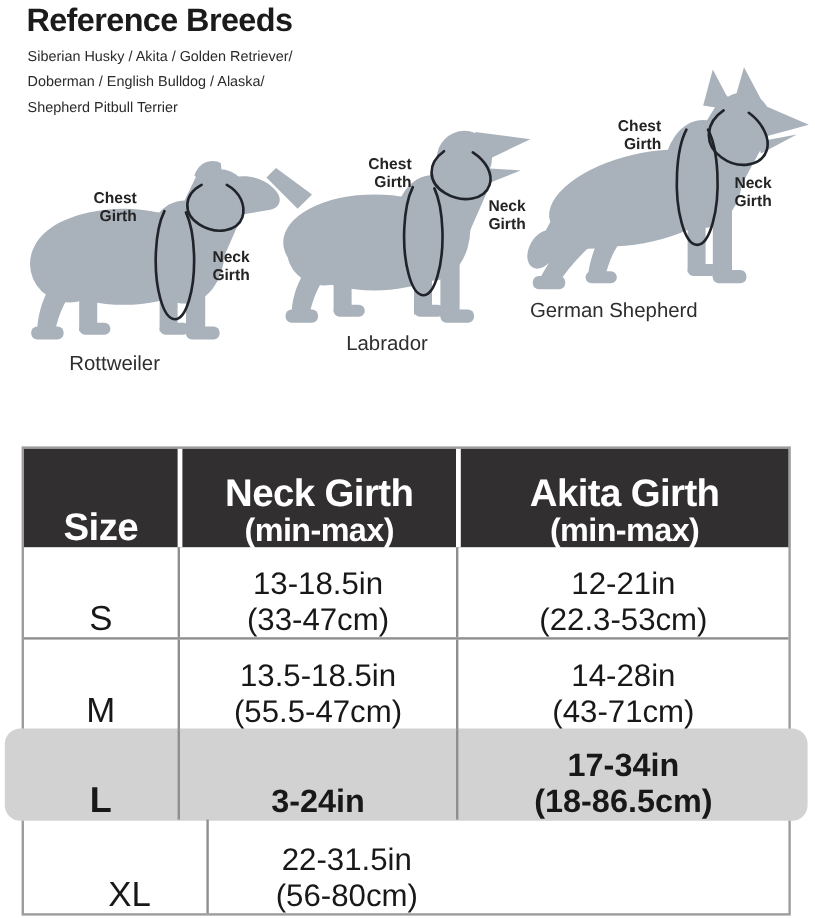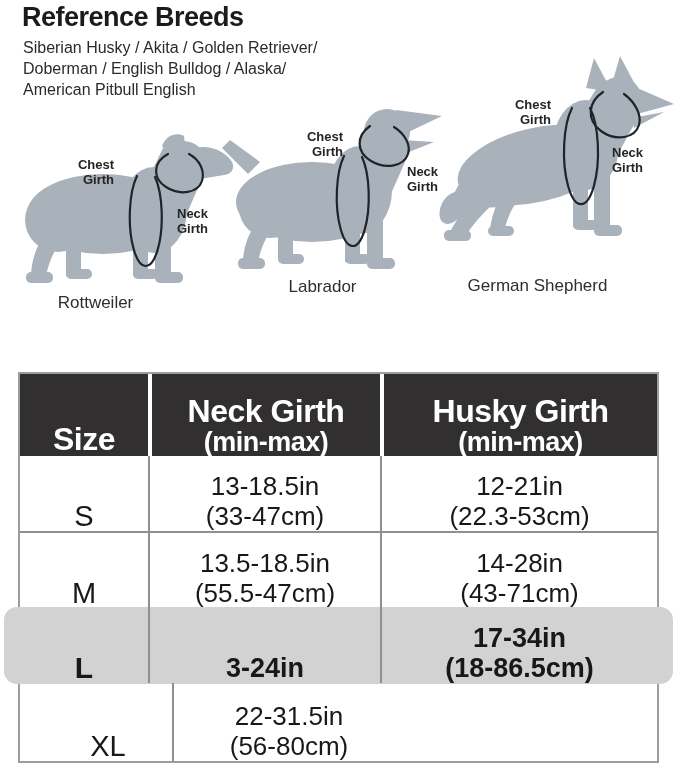--- a/index.html
+++ b/index.html
@@ -2,21 +2,21 @@
 <html style="--silhouette: #a9b1bb; --annotation: #20242a; --table-header-bg: #312f30; --table-header-text: #ffffff; --highlight-row-bg: #d2d2d2; --grid-line: #8f8f8f; --text: #1b1b1b;"><head>
 <meta charset="utf-8">
 <style>
   html,body{margin:0;padding:0;background:#ffffff;}
   .page{position:relative;width:679px;height:765px;background:#fff;overflow:hidden;
         font-family:"Liberation Sans","DejaVu Sans",sans-serif;color:var(--text,#1b1b1b);}
 
   
   .title{position:absolute;left:22px;top:2px;font-size:27px;font-weight:700;
          letter-spacing:-0.5px;color:#1b1b1b;}
-  .subtitle{position:absolute;left:23px;top:37px;font-size:16px;font-weight:500;
+  .subtitle{position:absolute;left:23px;top:37px;font-size:12px;font-weight:500;
             color:#2b2b2b;line-height:21px;}
 
   
   .dog{position:absolute;}
   .dog svg{display:block;width:100%;height:100%;}
   .sil{fill:var(--silhouette,#a9b1bb);}
   .arc{fill:none;stroke:var(--annotation,#20242a);stroke-width:2.2px;stroke-linecap:round;}
   .glabel{position:absolute;font-size:13px;font-weight:600;color:#242424;line-height:15px;}
   .glabel.right{text-align:right;}
   .dogname{position:absolute;font-size:17px;font-weight:500;color:#2e2e2e;text-align:center;}
@@ -48,21 +48,21 @@
 </style>
 </head>
 <body>
 
 <div class="page">
 
   <div class="title">Reference Breeds</div>
   <div class="subtitle">
     <div>Siberian Husky / Akita / Golden Retriever/</div>
     <div>Doberman / English Bulldog / Alaska/</div>
-    <div>American Pitbull English</div>
+    <div>Shepherd Pitbull Terrier</div>
   </div>
 
   <div class="dog" style="left:6px;top:122px;width:230px;height:180px;">
     <svg viewBox="0 0 230 180">
       <g class="sil">
         <ellipse cx="97" cy="92" rx="76" ry="40"></ellipse>
         <ellipse cx="148" cy="88" rx="33" ry="43"></ellipse>
         <polygon points="135,72 157,26 199,50 178,98"></polygon>
         <circle cx="177" cy="43" r="24"></circle>
         <path d="M188,26 C205,22 220,30 226,40 C229,46 226,52 218,53 L188,58 Z"></path>
@@ -154,34 +154,34 @@
     </svg>
   </div>
   <div class="glabel right" style="left:489px;top:97px;width:62px;">
     <div>Chest</div>
     <div>Girth</div>
   </div>
   <div class="glabel" style="left:612px;top:145px;">
     <div>Neck</div>
     <div>Girth</div>
   </div>
-  <div class="dogname" style="left:445px;top:249px;width:185px;margin-top:27px;">German Shepherd</div>
+  <div class="dogname" style="left:419px;top:249px;width:185px;">German Shepherd</div>
 
   <div class="size-table">
 
     <div class="trow thead">
       <div class="cell c1">
         <div class="h1">Size</div>
       </div>
       <div class="cell c2">
         <div class="h1">Neck Girth</div>
         <div class="h2">(min-max)</div>
       </div>
       <div class="cell c3">
-        <div class="h1">Husky Girth</div>
+        <div class="h1">Akita Girth</div>
         <div class="h2">(min-max)</div>
       </div>
     </div>
 
     <div class="trow body r-s">
       <div class="cell c1 sizecell">S</div>
       <div class="cell c2">
         <div>13-18.5in</div>
         <div>(33-47cm)</div>
       </div>

